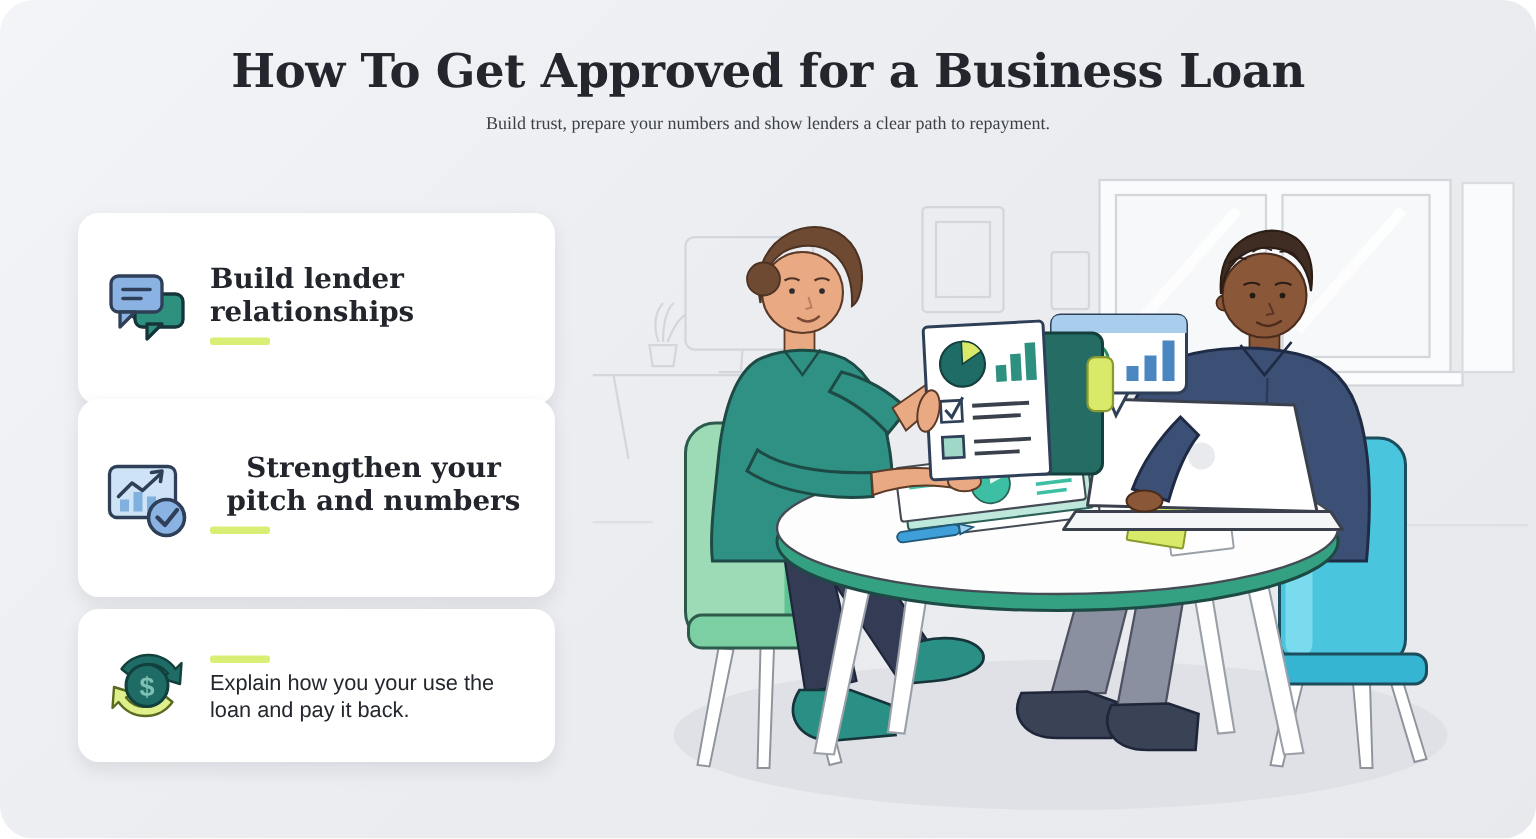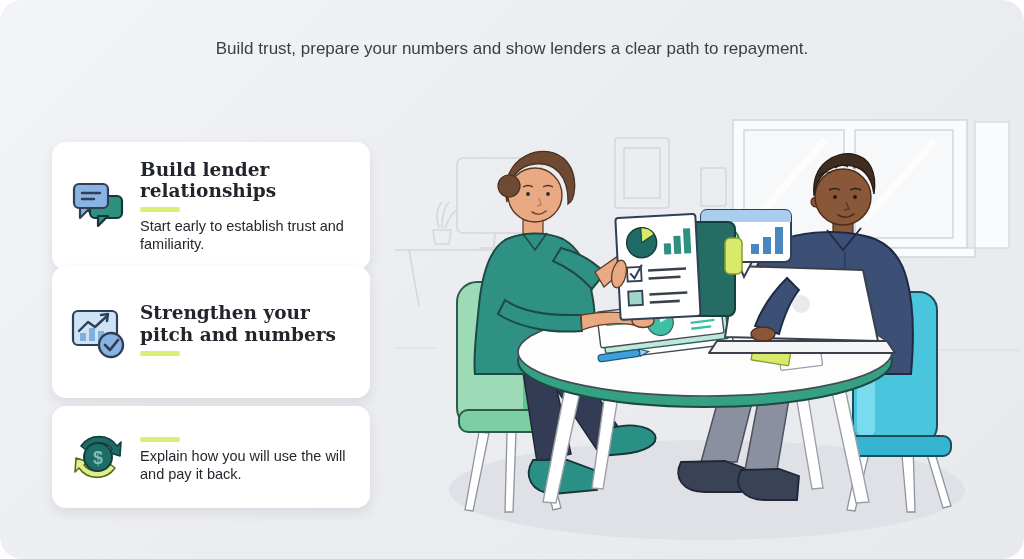--- a/index.html
+++ b/index.html
@@ -2,61 +2,61 @@
 <html><head>
 <meta charset="utf-8">
 <style>
   html,body{margin:0;padding:0;background:#ffffff;font-family:"Liberation Sans",sans-serif;}
   .stage{position:relative;width:1024px;height:559px;border-radius:22px;overflow:hidden;
          background:linear-gradient(135deg,#f3f4f7 0%,#ecedf1 45%,#e7e9ed 100%);}
   
   .header{position:absolute;top:30px;left:0;right:0;text-align:center;}
   .title{font-family:"DejaVu Serif","Liberation Serif",serif;font-weight:700;
          font-size:31px;color:#23262c;letter-spacing:-0.3px;margin:0;}
-  .subtitle{font-size:17px;color:#3a3f46;margin-top:9px;}
+  .subtitle{font-size:12px;color:#3a3f46;margin-top:9px;font-family:Liberation Serif, serif;}
   
   .card{position:absolute;left:52px;width:318px;background:#ffffff;border-radius:14px;
         box-shadow:0 5px 12px rgba(40,45,60,.10);display:flex;align-items:center;
         padding:14px 12px 14px 14px;box-sizing:border-box;}
   .card .icon{width:64px;min-width:64px;height:64px;display:flex;align-items:center;justify-content:center;}
   .card .txt{margin-left:10px;}
   .card h3{font-family:"DejaVu Serif","Liberation Serif",serif;font-weight:700;
            font-size:18.5px;color:#22252b;margin:0;line-height:1.15;}
   .accent{width:40px;height:5px;background:#d9ee75;border-radius:2px;margin:6px 0 6px 0;}
   .card p{font-size:14.5px;color:#24282e;margin:0;line-height:1.22;max-width:215px;}
   #card1{top:142px;height:128px;}
-  #card2{top:266px;height:132px;}
+  #card2{top:266px;height:132px;text-align:center;}
   #card3{top:406px;height:102px;}
   .illu{position:absolute;left:395px;top:110px;}
 </style>
 </head>
 <body>
 
 <div class="stage">
 
   <div class="header">
+    <h1 class="title">How To Get Approved for a Business Loan</h1>
     <div class="subtitle">Build trust, prepare your numbers and show lenders a clear path to repayment.</div>
   </div>
 
   <div class="card" id="card1">
     <div class="icon">
       <svg width="60" height="56" viewBox="0 0 60 56">
         <path d="M24 24 L24 36 L17 30 L15 30 Q12 30 12 27 L12 24 Z" fill="#8ab3e4" stroke="#2e3f57" stroke-width="2"></path>
         <rect x="22" y="18" width="32" height="22" rx="5" fill="#2e9180" stroke="#17343a" stroke-width="2.2"></rect>
         <path d="M30 38 L30 48 L40 38 Z" fill="#2e9180" stroke="#17343a" stroke-width="2.2" stroke-linejoin="round"></path>
         <rect x="6" y="6" width="34" height="24" rx="5" fill="#8ab3e4" stroke="#2e3f57" stroke-width="2.2"></rect>
         <path d="M12 30 L12 40 L22 30 Z" fill="#8ab3e4" stroke="#2e3f57" stroke-width="2.2" stroke-linejoin="round"></path>
         <line x1="14" y1="15" x2="32" y2="15" stroke="#2e3f57" stroke-width="2.4" stroke-linecap="round"></line>
         <line x1="14" y1="21" x2="26" y2="21" stroke="#2e3f57" stroke-width="2.4" stroke-linecap="round"></line>
       </svg>
     </div>
     <div class="txt">
       <h3>Build lender relationships</h3>
       <div class="accent"></div>
-      <p>Start early to establish trust and familiarity.</p>
     </div>
   </div>
 
   <div class="card" id="card2">
     <div class="icon">
       <svg width="62" height="62" viewBox="0 0 62 62">
         <rect x="6" y="10" width="44" height="34" rx="5" fill="#cfe3f6" stroke="#2e3f57" stroke-width="2.2"></rect>
         <rect x="13" y="32" width="6" height="8" fill="#7fb0de"></rect>
         <rect x="22" y="27" width="6" height="13" fill="#7fb0de"></rect>
         <rect x="31" y="30" width="6" height="10" fill="#7fb0de"></rect>
@@ -76,21 +76,21 @@
     <div class="icon">
       <svg width="62" height="62" viewBox="0 0 62 62">
         <path d="M14 20 A22 22 0 0 1 50 20 L54 16 L53 30 L40 26 L45 23 A16 16 0 0 0 19 24 Z" fill="#1f6b66" stroke="#12403c" stroke-width="1.6" stroke-linejoin="round"></path>
         <path d="M48 42 A22 22 0 0 1 12 42 L8 46 L9 32 L22 36 L17 39 A16 16 0 0 0 43 38 Z" fill="#dff08a" stroke="#5a6a22" stroke-width="1.6" stroke-linejoin="round"></path>
         <circle cx="31" cy="31" r="14" fill="#1f6b66" stroke="#12403c" stroke-width="2"></circle>
         <text x="31" y="38" font-size="18" font-family="Liberation Sans,sans-serif" fill="#7fc0b4" text-anchor="middle" font-weight="bold">$</text>
       </svg>
     </div>
     <div class="txt">
       <div class="accent"></div>
-      <p>Explain how you will use the will and pay it back.</p>
+      <p>Explain how you your use the loan and pay it back.</p>
     </div>
   </div>
 
   <svg class="illu" width="629" height="449" viewBox="0 0 629 449">
 
     <g stroke="#d3d6db" fill="none" stroke-width="1.5">
       <rect x="62" y="48" width="85" height="75" rx="6"></rect>
       <line x1="100" y1="123" x2="99" y2="137"></line>
         <line x1="84" y1="138" x2="116" y2="138"></line>
       <line x1="0" y1="140" x2="168" y2="140"></line>

